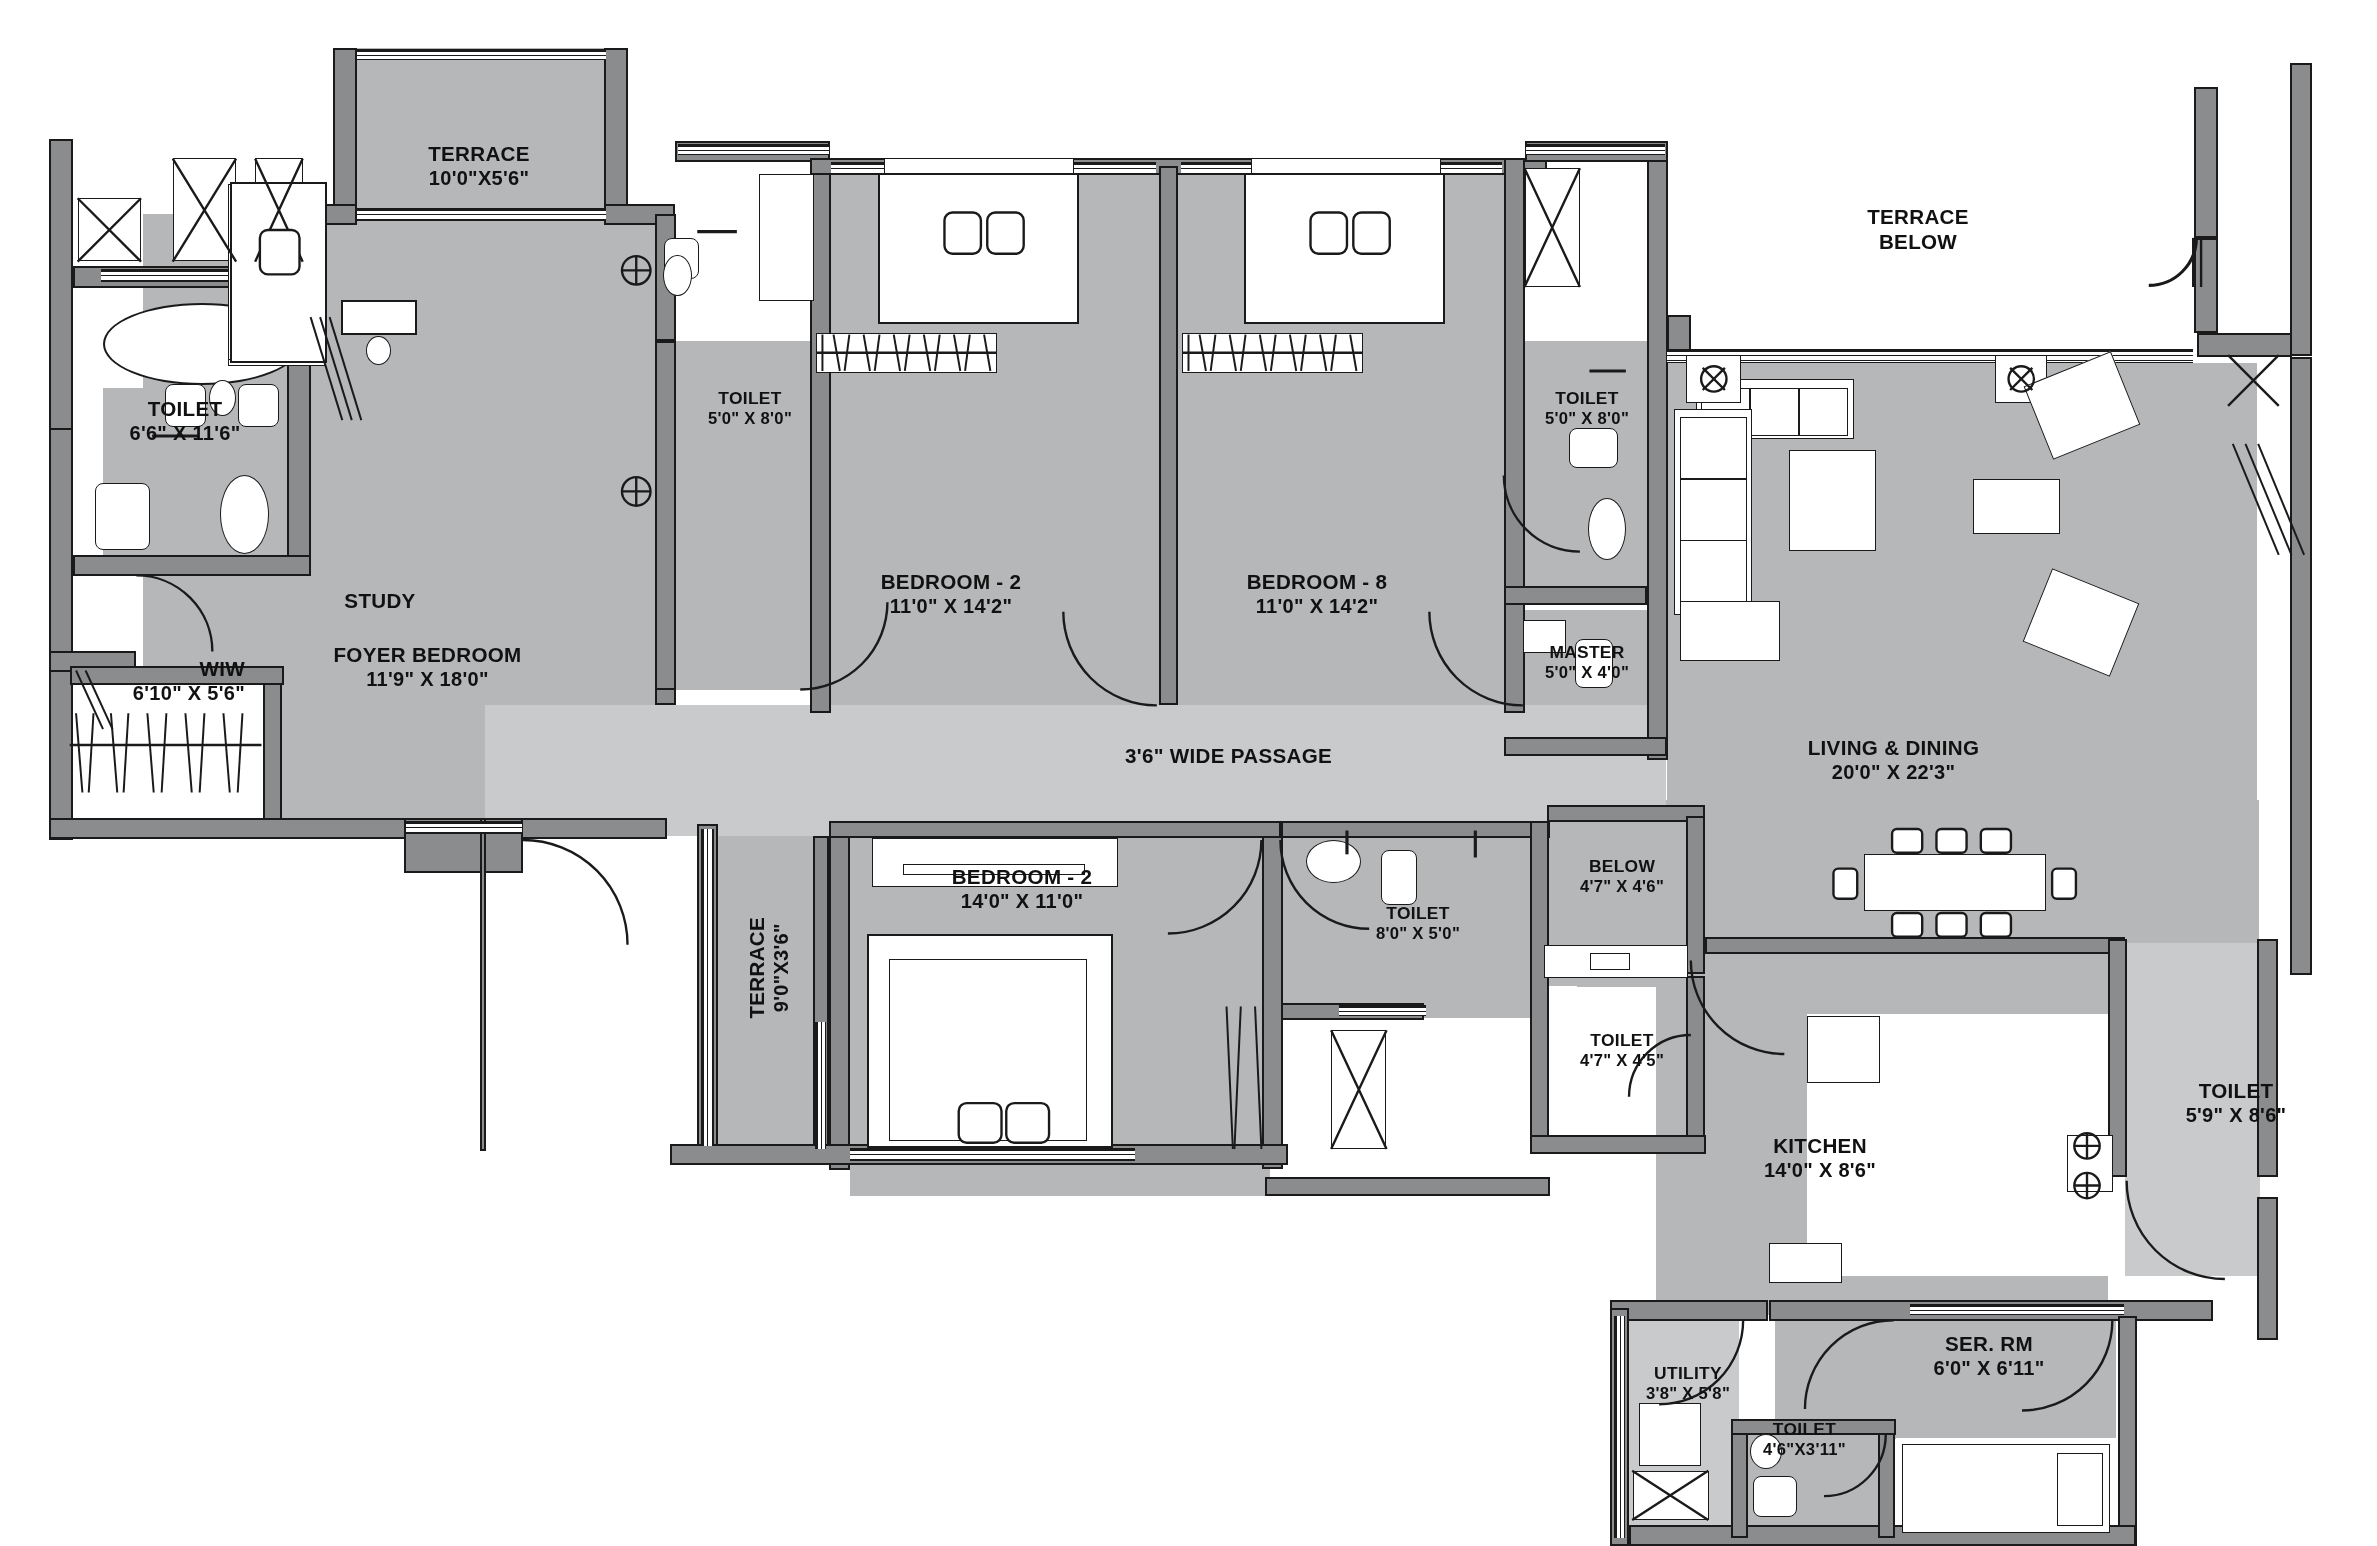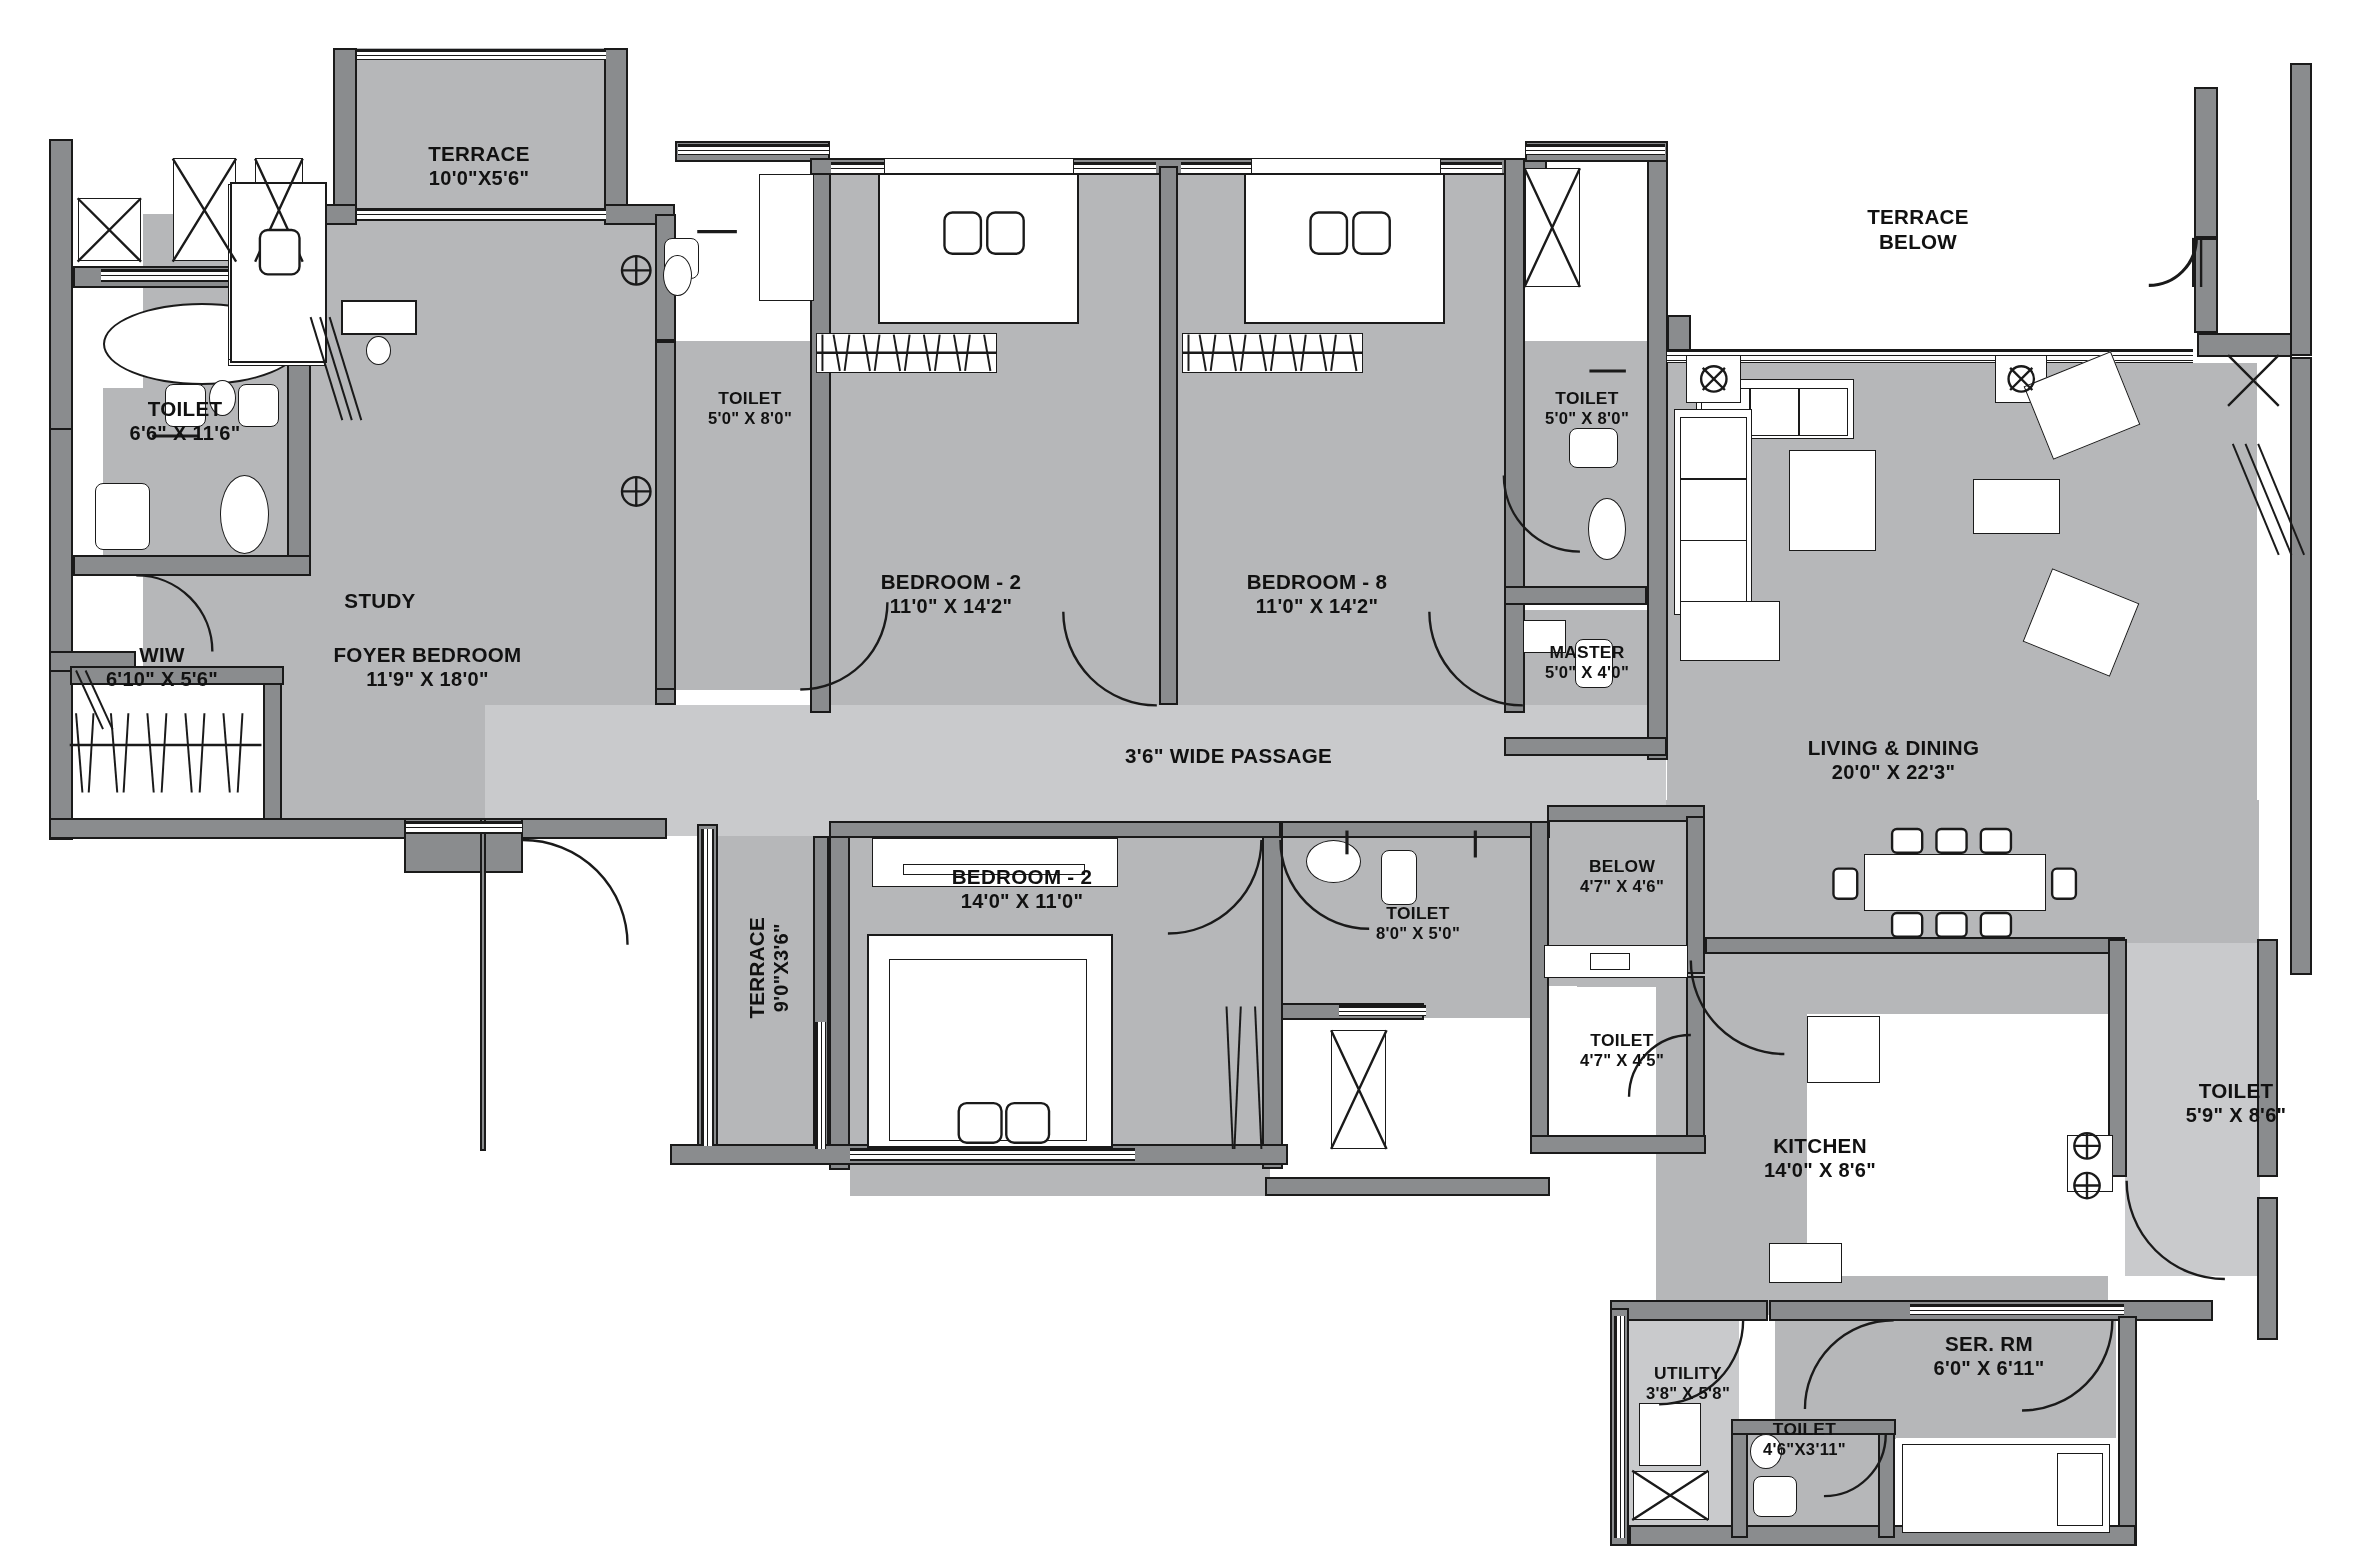--- a/index.html
+++ b/index.html
@@ -408,21 +408,21 @@
   <div class="lbl" style="left:94px;top:396px;width:182px;">
     <span class="n">TOILET</span>
     <span class="d">6'6" X 11'6"</span>
   </div>
 
   <div class="lbl" style="left:293px;top:642px;width:269px;">
     <span class="n">FOYER BEDROOM</span>
     <span class="d">11'9" X 18'0"</span>
   </div>
 
-  <div class="lbl" style="left:79px;top:642px;width:166px;">
+  <div class="lbl" style="left:79px;top:656px;width:166px;text-align:right;">
     <span class="n">WIW</span>
     <span class="d">6'10" X 5'6"</span>
   </div>
 
   <div class="lbl one" style="left:342px;top:588px;width:76px;">
     <span class="n">STUDY</span>
   </div>
 
   <div class="lbl sm" style="left:663px;top:388px;width:174px;">
     <span class="n">TOILET</span>

